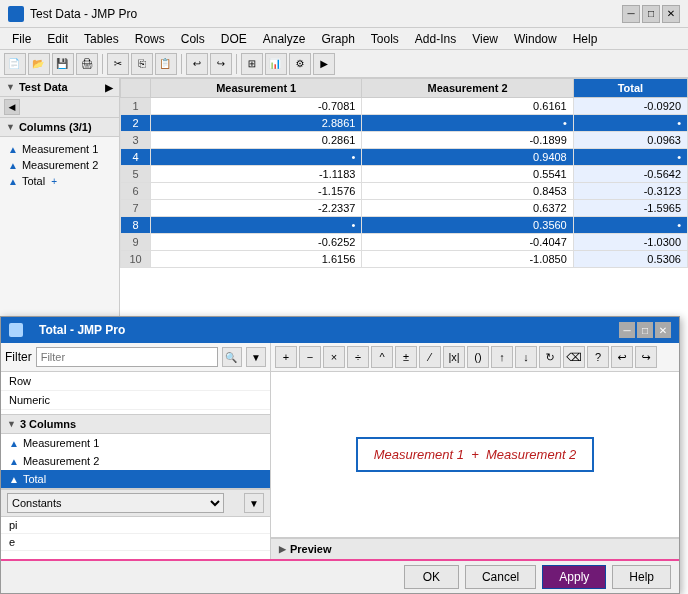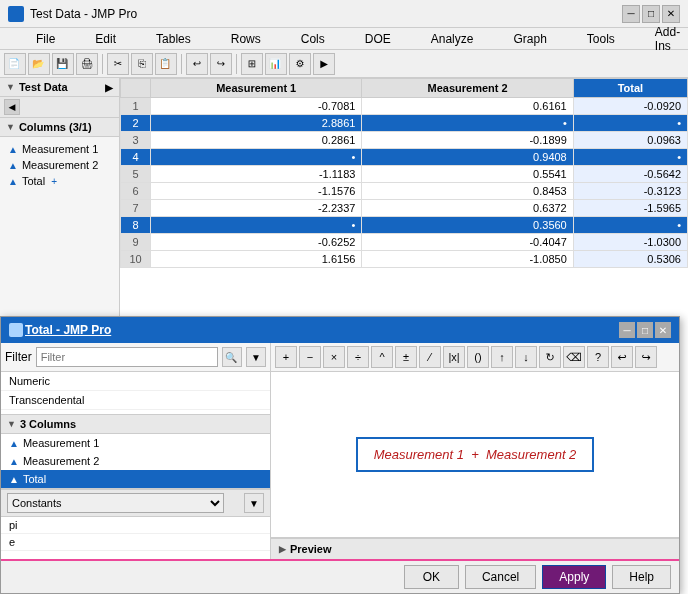--- a/index.html
+++ b/index.html
@@ -24,21 +24,21 @@
 
     
     .menu-bar {
       background: #f0f0f0;
       height: 22px;
       display: flex;
       align-items: center;
       padding: 0 4px;
       border-bottom: 1px solid #ccc;
     }
-    .menu-item { padding: 2px 8px; cursor: pointer; font-size: 12px; margin-left: 24px; }
+    .menu-item { padding: 2px 8px; cursor: pointer; font-size: 12px; }
 
     
     .toolbar {
       background: #f0f0f0;
       height: 28px;
       display: flex;
       align-items: center;
       padding: 0 4px;
       gap: 2px;
       border-bottom: 1px solid #ccc;
@@ -495,21 +495,21 @@
           <td class="total-val">0.5306</td>
         </tr>
       </tbody>
     </table>
   </div>
 </div>
 
 <div class="dialog-overlay">
 
   <div class="dialog-title-bar">
-    <div style="display:flex;align-items:center;gap:2px;text-decoration:underline;">
+    <div style="display:flex;align-items:center;gap:16px;">
       <div style="width:14px;height:14px;background:#aad4ff;border-radius:2px;"></div>
       <span class="dialog-title-text">Total - JMP Pro</span>
     </div>
     <div class="dialog-title-controls">
       <button class="dialog-title-btn">─</button>
       <button class="dialog-title-btn">□</button>
       <button class="dialog-title-btn">✕</button>
     </div>
   </div>
 
@@ -518,20 +518,21 @@
     <div class="dialog-left">
 
       <div class="filter-bar">
         <span>Filter</span>
         <input class="filter-input" type="text" placeholder="Filter" style="">
         <div class="filter-btn">🔍</div>
         <div class="filter-btn">▼</div>
       </div>
 
       <div class="function-list" style="max-height:130px; overflow-y:auto;">
+        <div class="func-item">Row</div>
         <div class="func-item">Numeric</div>
         <div class="func-item">Transcendental</div>
 
       </div>
 
       <div class="cols-header">
         <span class="panel-triangle">▼</span>
         <span>3 Columns</span>
       </div>
       <div class="cols-list">

